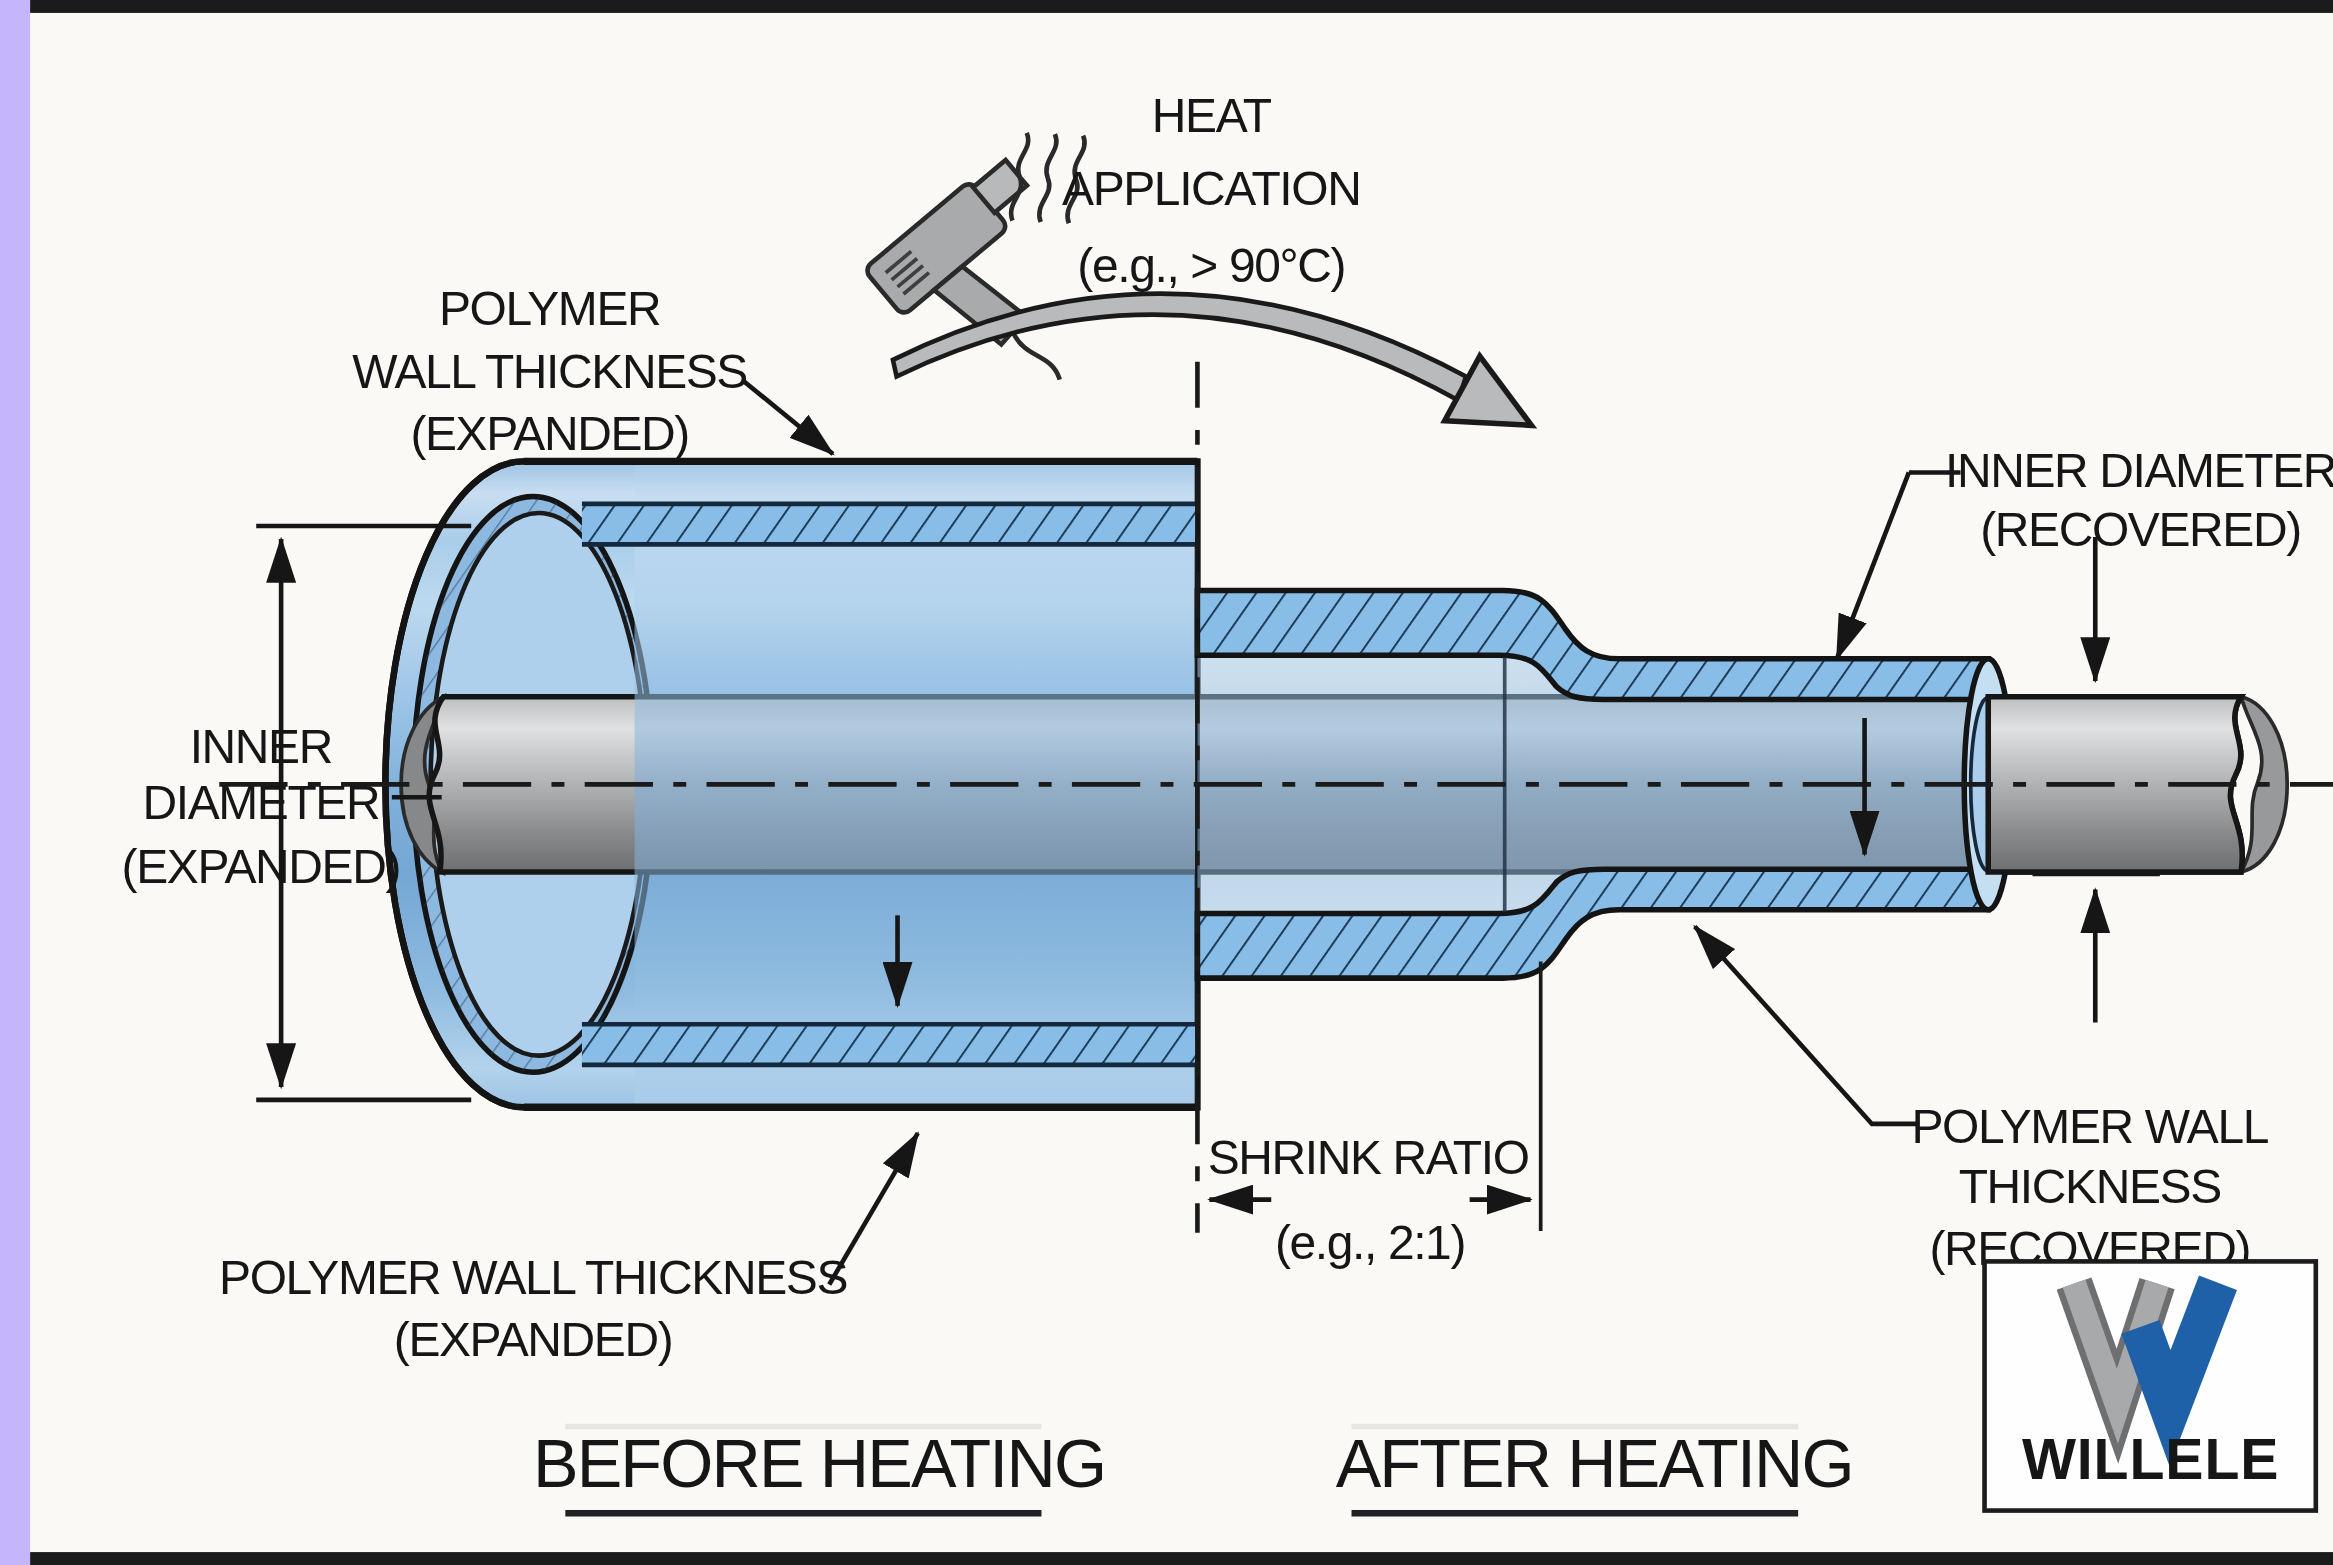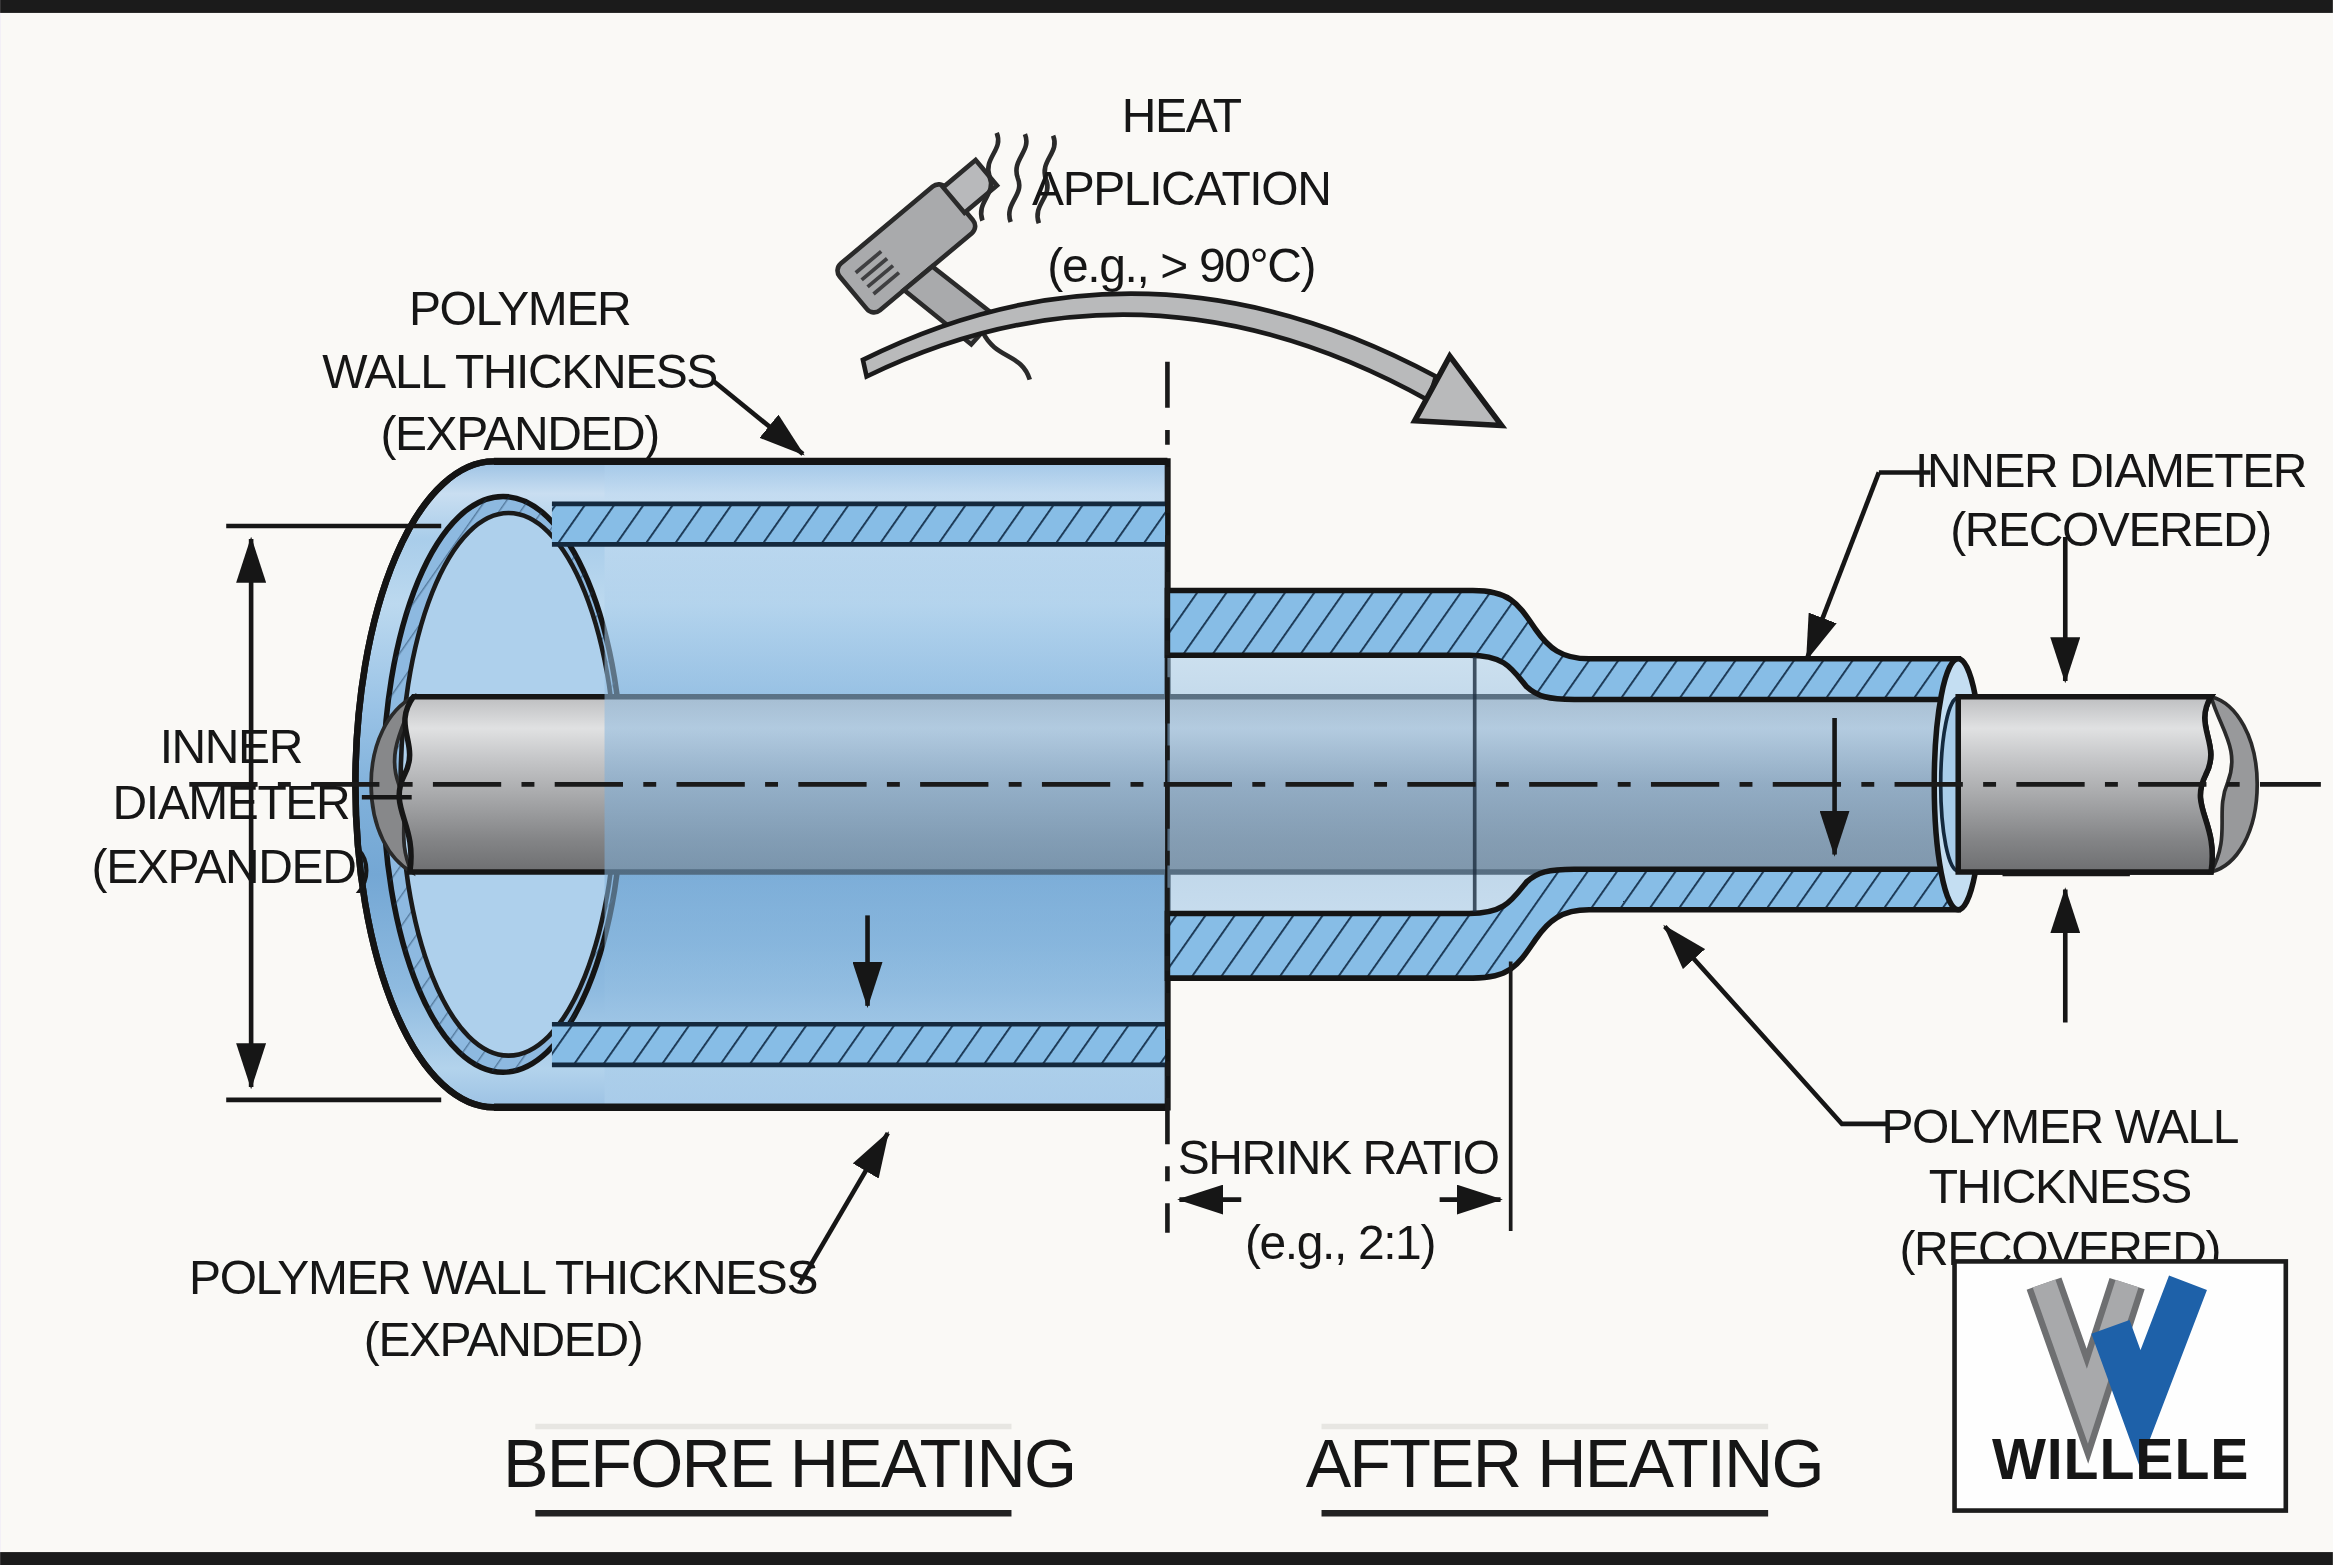--- a/index.html
+++ b/index.html
@@ -1,16 +1,16 @@
 <!DOCTYPE html>
 <html style="font-size:14.8px"><head>
 <meta charset="utf-8">
 <style>
   html,body{margin:0;padding:0;background:#ffffff;}
-  .stage{width:1923px;height:1565px;position:relative;background:#c4b5fd;}
+  .stage{width:1923px;height:1565px;position:relative;background:#c4b5fd;padding-left:30px;}
   svg{display:block;}
   text{font-family:"Liberation Sans", sans-serif;fill:#161616;}
   .lbl{font-size:52px;letter-spacing:-1.5px;}
   .heading{font-size:74px;letter-spacing:-2px;}
   .logoTxt{font-size:62px;font-weight:bold;letter-spacing:1px;}
 </style>
 </head>
 <body>
 
 <div class="stage">

